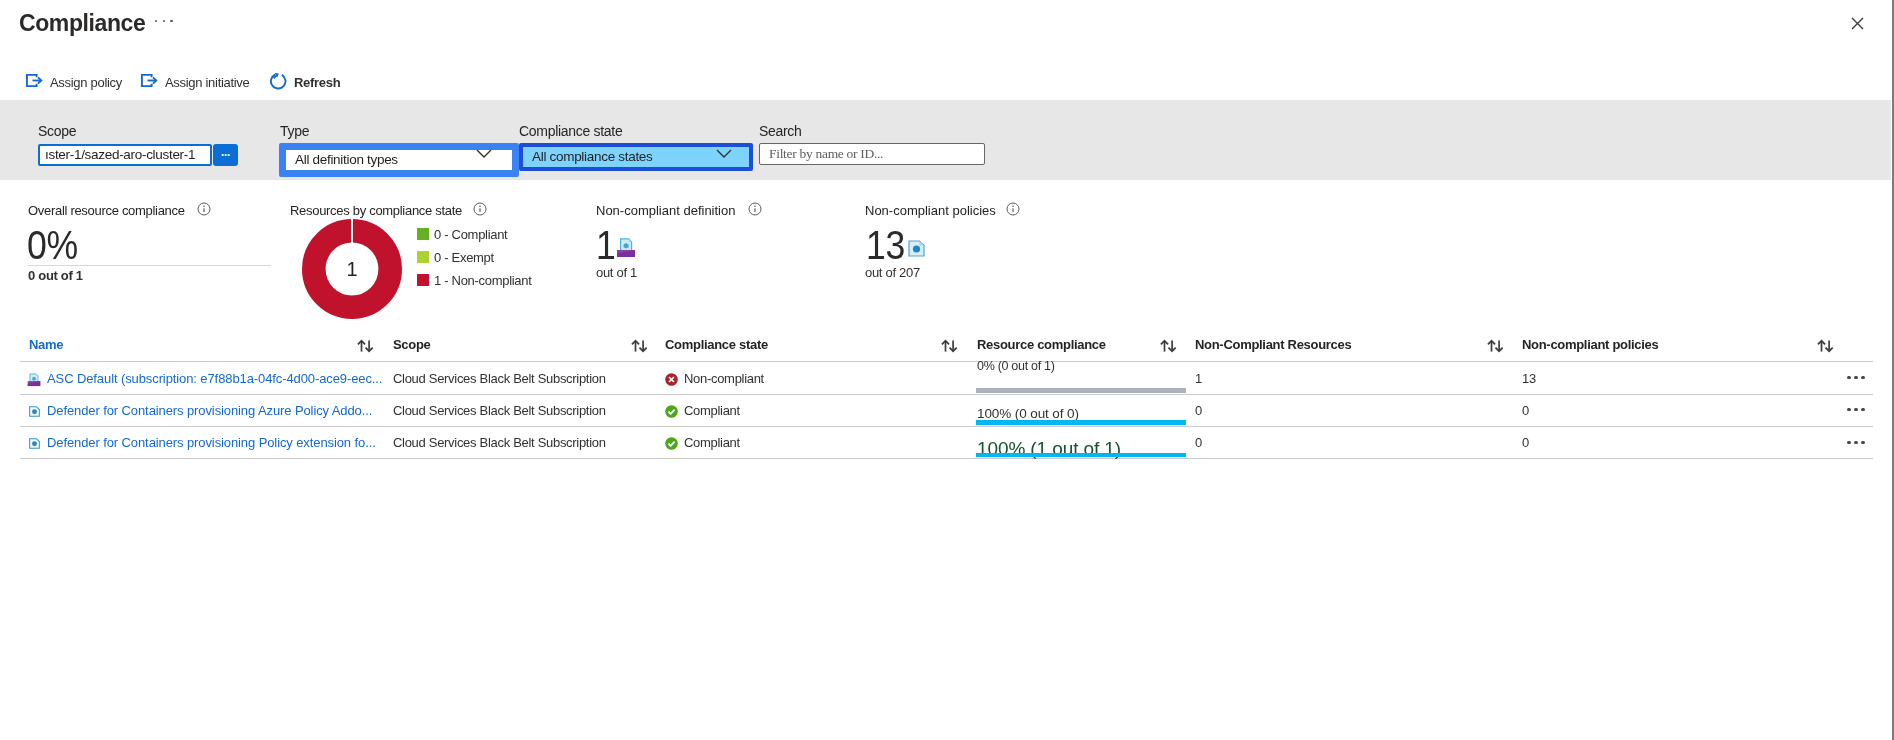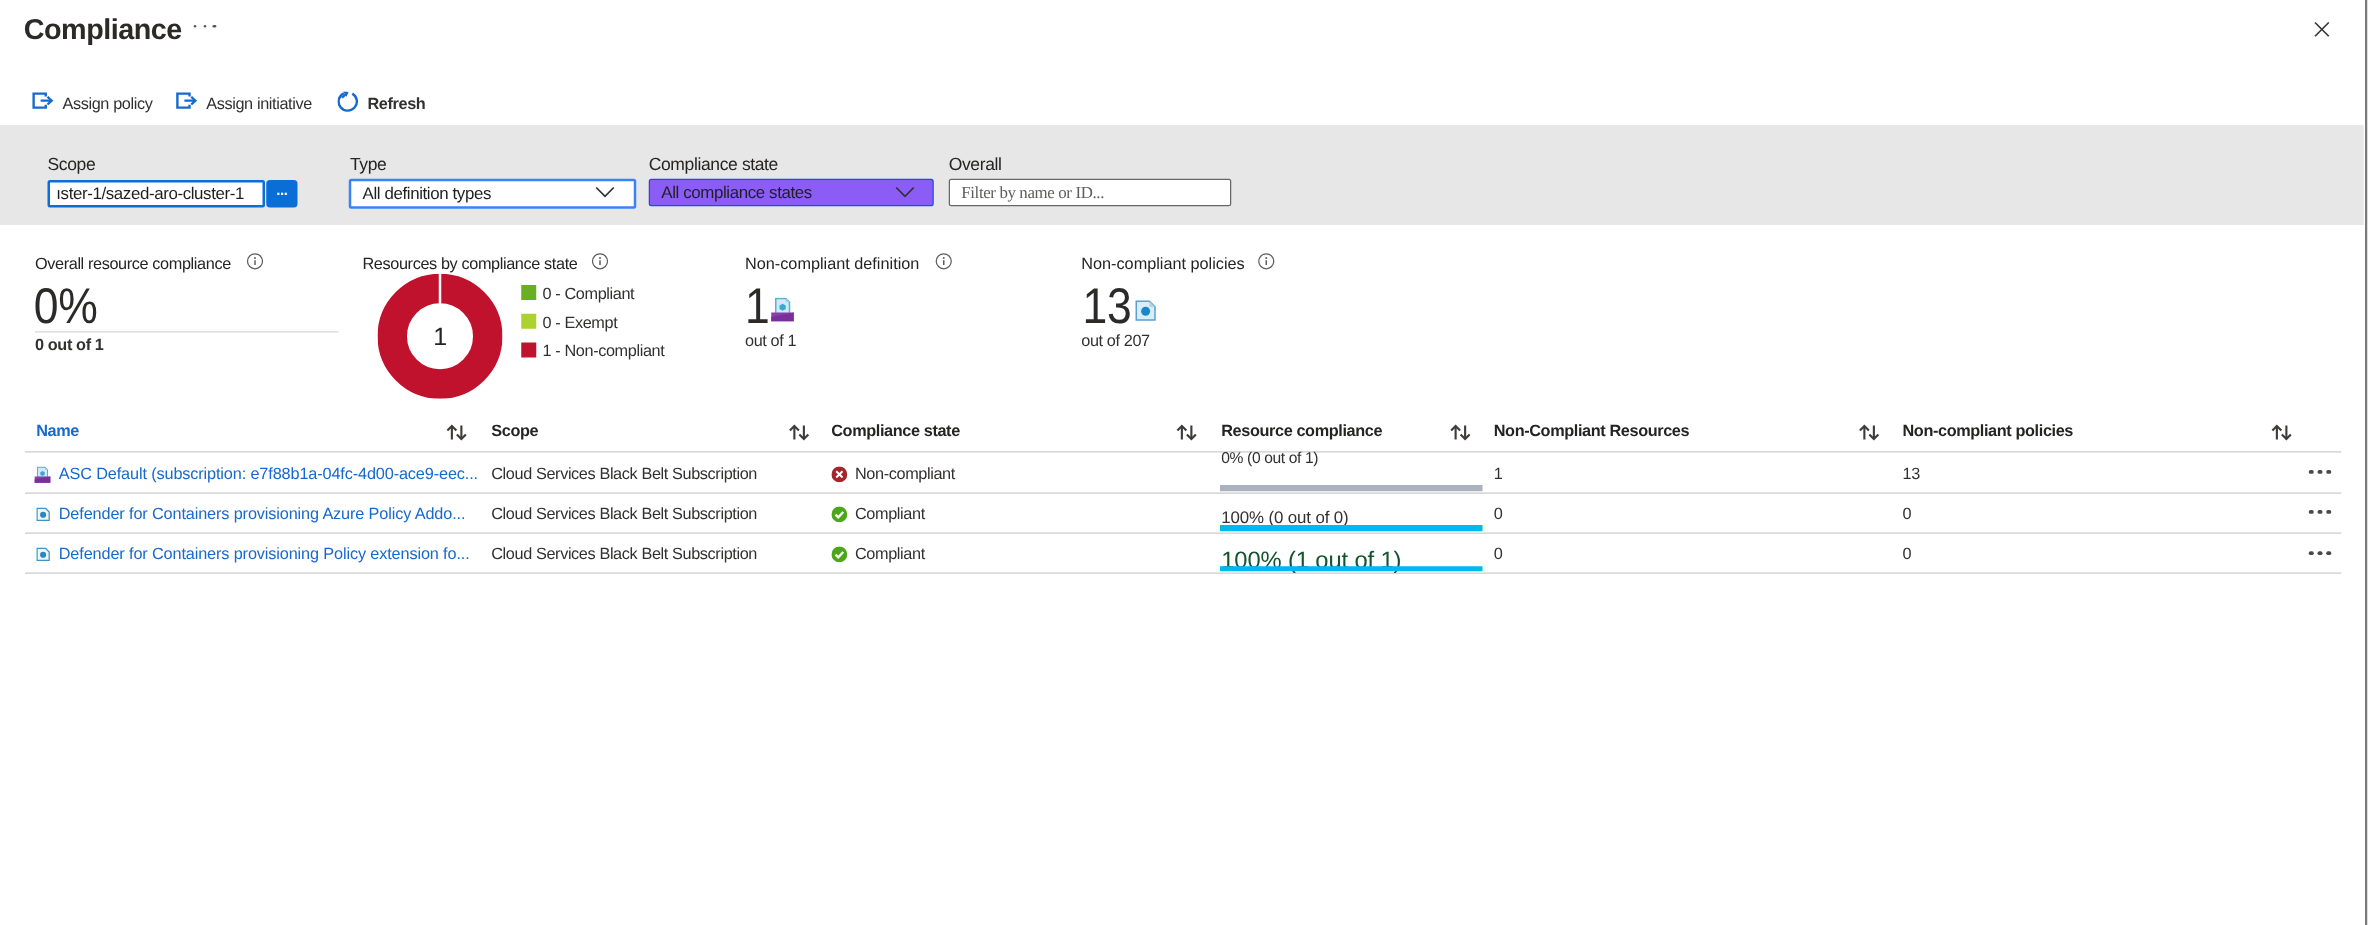--- a/index.html
+++ b/index.html
@@ -52,32 +52,32 @@
 </svg>
 <div class="abs small" style="left:294px;top:75px;font-weight:bold;">Refresh</div>
 
 <div class="abs" style="left:0;top:100px;width:1891px;height:80px;background:#e7e7e7;"></div>
 
 <div class="abs lbl" style="left:38px;top:123px;">Scope</div>
 <div class="abs" style="left:38px;top:144px;width:165px;height:18px;border:2px solid #0a6ed6;border-radius:2px;background:#fff;font-size:13.5px;color:#201f1e;line-height:18px;padding-left:5px;overflow:hidden;white-space:nowrap;">ıster-1/sazed-aro-cluster-1</div>
 <div class="abs" style="left:213px;top:144px;width:25px;height:22px;background:#0a6ed6;border-radius:3px;color:#fff;font-size:12px;font-weight:bold;text-align:center;line-height:16px;">...</div>
 
 <div class="abs lbl" style="left:280px;top:123px;">Type</div>
-<div class="abs" style="left:279px;top:143px;width:217px;height:20px;border:2px solid #3b82f6;border-radius:2px;background:#fff;font-size:13.5px;color:#201f1e;line-height:20px;padding-left:9px;">All definition types</div>
+<div class="abs" style="left:279px;top:143px;width:217px;height:20px;border:7px solid #3b82f6;border-radius:2px;background:#fff;font-size:13.5px;color:#201f1e;line-height:20px;padding-left:9px;">All definition types</div>
 <svg class="abs" style="left:476px;top:149px;" width="16" height="9" viewBox="0 0 16 9">
     <path d="M1 1 L8 8 L15 1" stroke="#323130" stroke-width="1.4" fill="none"></path>
   </svg>
 
 <div class="abs lbl" style="left:519px;top:123px;">Compliance state</div>
-<div class="abs" style="left:519px;top:143px;width:217px;height:20px;border:1px solid #1d4ed8;border-radius:2px;background:#8b5cf6;font-size:13.5px;color:#201f1e;line-height:20px;padding-left:9px;">All compliance states</div>
+<div class="abs" style="left:519px;top:143px;width:217px;height:20px;border:4px solid #1d4ed8;border-radius:2px;background:#7dd3fc;font-size:13.5px;color:#201f1e;line-height:20px;padding-left:9px;">All compliance states</div>
 <svg class="abs" style="left:716px;top:149px;" width="16" height="9" viewBox="0 0 16 9">
     <path d="M1 1 L8 8 L15 1" stroke="#323130" stroke-width="1.4" fill="none"></path>
   </svg>
 
-<div class="abs lbl" style="left:759px;top:123px;">Overall</div>
+<div class="abs lbl" style="left:759px;top:123px;">Search</div>
 <div class="abs" style="left:759px;top:143px;width:215px;height:20px;border:1px solid #68666a;border-radius:2px;background:#fff;font-size:13.5px;color:#605e5c;line-height:20px;padding-left:9px;font-family:Liberation Serif, serif;">Filter by name or ID...</div>
 
 <div class="abs stitle" style="left:28px;top:203px;">Overall resource compliance</div>
 <svg class="abs" style="left:197px;top:202px;" width="14" height="14" viewBox="0 0 14 14">
   <circle cx="7" cy="7" r="6" stroke="#605e5c" stroke-width="1" fill="none"></circle>
   <circle cx="7" cy="4.3" r="0.8" fill="#605e5c"></circle>
   <path d="M7 6.2 V10" stroke="#605e5c" stroke-width="1.2"></path>
 </svg>
 <div class="abs big" style="left:27px;top:225px;">0%</div>
 <div class="abs" style="left:28px;top:265px;width:243px;height:1px;background:#d8d8d8;"></div>

